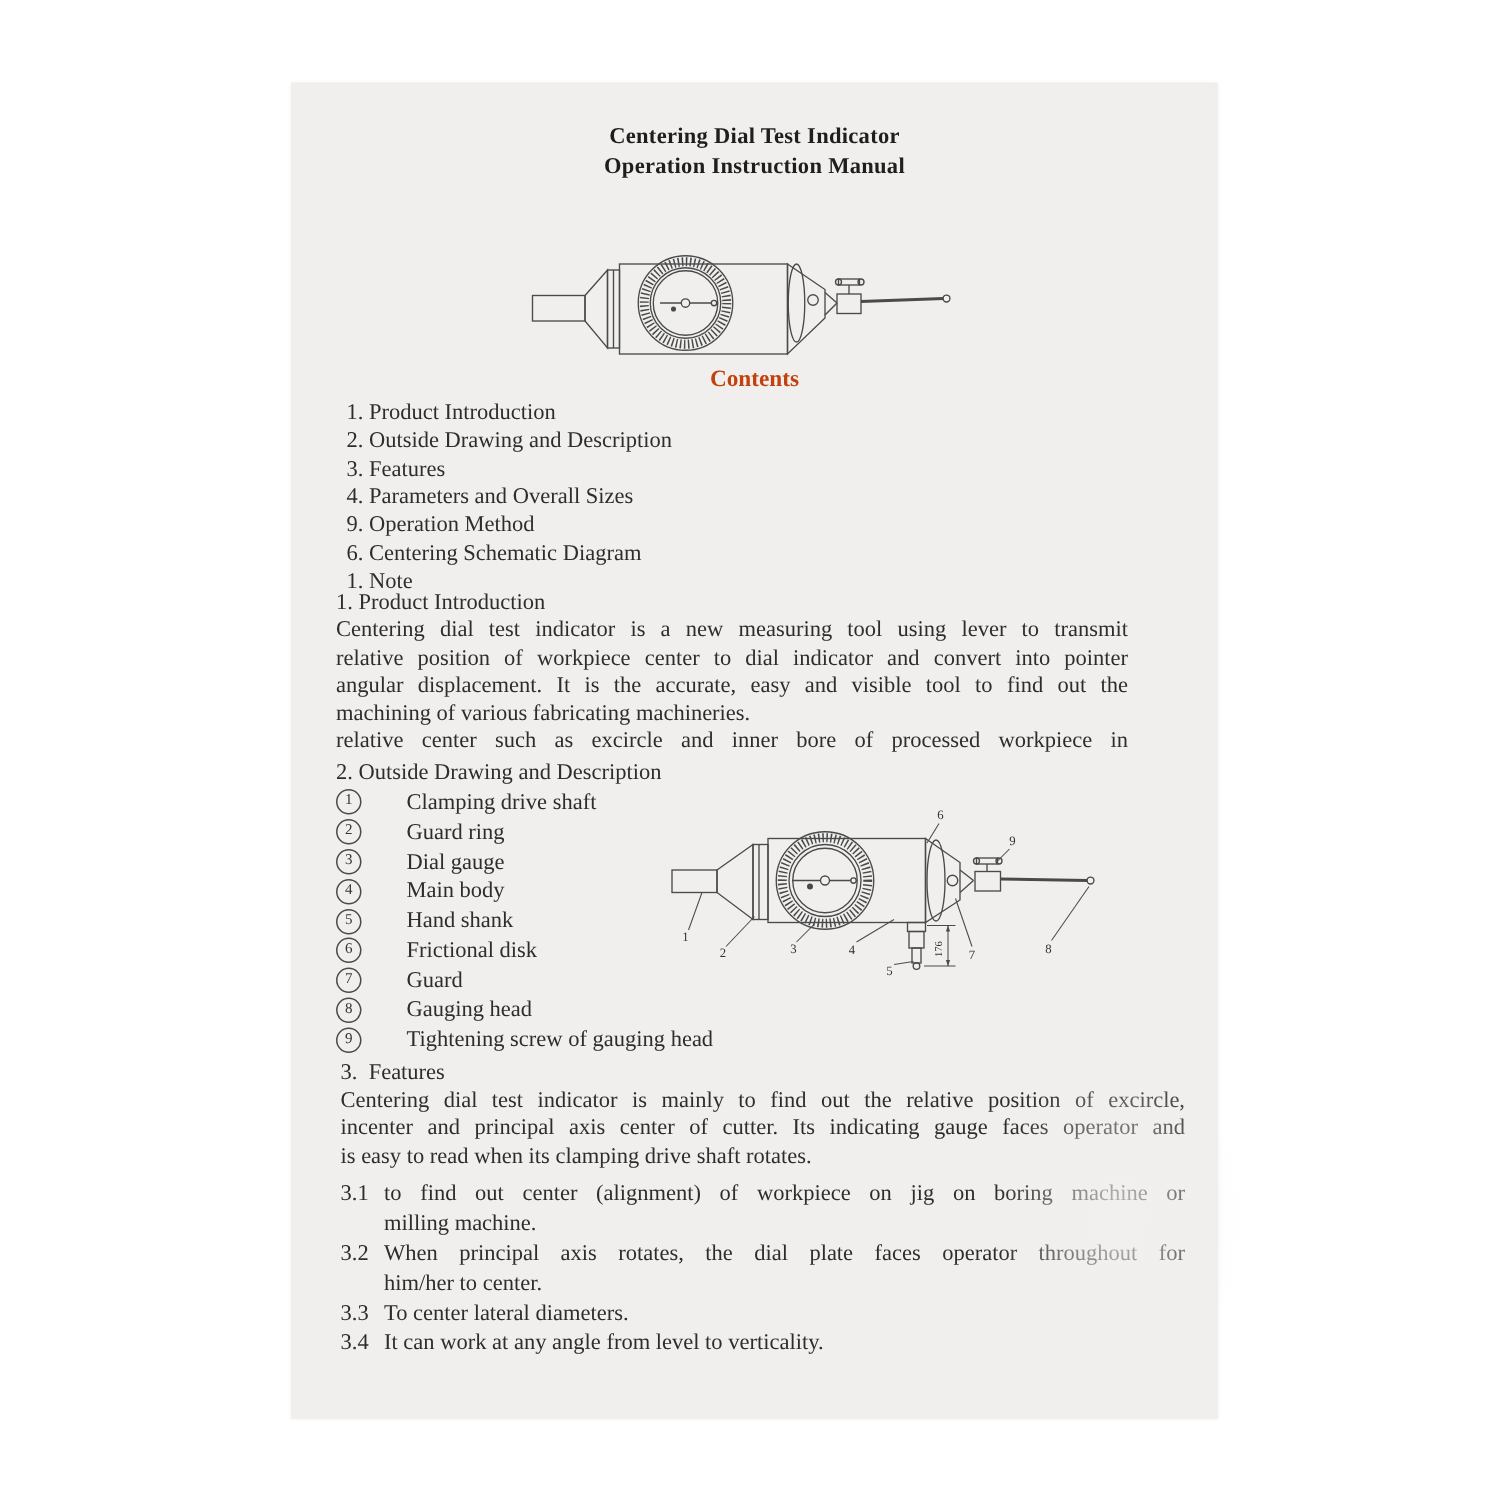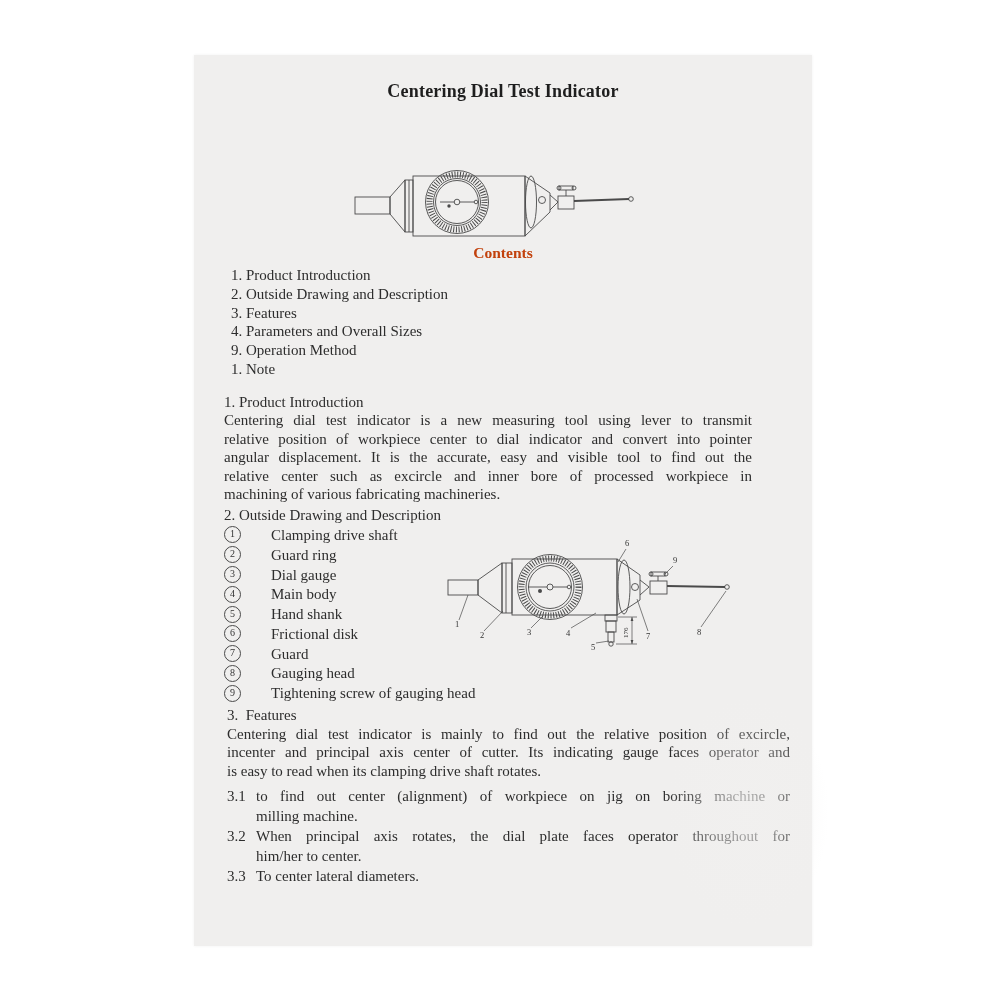--- a/index.html
+++ b/index.html
@@ -1,21 +1,21 @@
 <!DOCTYPE html>
 <html><head>
 <meta charset="utf-8">
 <style>
   html,body{margin:0;padding:0;width:1000px;height:1000px;background:#ffffff;overflow:hidden;}
   .stage{position:relative;width:1000px;height:1000px;background:#ffffff;
          font-family:"Liberation Serif","DejaVu Serif",serif;color:#2d2d2d;}
   .paper{position:absolute;left:194px;top:55px;width:618px;height:891px;
          background:#f0efee;box-shadow:0 0 3px rgba(0,0,0,0.06);}
   .title{position:absolute;left:0;top:27px;width:100%;text-align:center;
-         font-weight:bold;font-size:18px;line-height:19.5px;color:#1e1e1e;letter-spacing:0.2px;}
+         font-weight:bold;font-size:15px;line-height:19.5px;color:#1e1e1e;letter-spacing:0.2px;}
   .top-drawing{position:absolute;left:151px;top:100px;}
   .contents-heading{position:absolute;left:0;top:189px;width:100%;text-align:center;
          font-weight:bold;font-size:15.5px;color:#c2410c;}
   .contents-list{position:absolute;left:37px;top:211px;font-size:15px;line-height:18.8px;}
   .sec{position:absolute;font-size:15px;}
   .sec1{left:30px;top:338px;width:528px;line-height:18.4px;}
   .sec2{left:30px;top:450px;width:540px;line-height:20px;}
   .sec3{left:33px;top:651px;width:563px;line-height:18.6px;}
   .sec-heading{white-space:pre-wrap;}
   .jline{text-align:justify;text-align-last:justify;}
@@ -35,20 +35,21 @@
   svg text{font-family:"Liberation Serif","DejaVu Serif",serif;fill:#333;}
 </style>
 </head>
 <body>
 
 <div class="stage">
   <div class="paper">
 
     <div class="title">
       <div>Centering Dial Test Indicator</div>
+      <div>Operation Instruction Manual</div>
     </div>
 
     <svg class="top-drawing" width="300" height="100" viewBox="0 0 300 100">
       <g stroke="#4a4a4a" stroke-width="0.9" fill="none">
         <rect x="10" y="42" width="35" height="17"></rect>
         <polygon points="45,42 60,25 60,77 45,59"></polygon>
         <rect x="60" y="25" width="8" height="52"></rect>
         <line x1="64" y1="25" x2="64" y2="77"></line>
         <rect x="68" y="21" width="112" height="60"></rect>
         <g>
@@ -77,30 +78,31 @@
     </svg>
 
     <div class="contents-heading">Contents</div>
 
     <div class="contents-list">
       <div>1. Product Introduction</div>
       <div>2. Outside Drawing and Description</div>
       <div>3. Features</div>
       <div>4. Parameters and Overall Sizes</div>
       <div>9. Operation Method</div>
+      <div>6. Centering Schematic Diagram</div>
       <div>1. Note</div>
     </div>
 
     <div class="sec sec1">
       <div class="sec-heading">1. Product Introduction</div>
       <div class="jline">Centering dial test indicator is a new measuring tool using lever to transmit</div>
       <div class="jline">relative position of workpiece center to dial indicator and convert into pointer</div>
       <div class="jline">angular displacement. It is the accurate, easy and visible tool to find out the</div>
+      <div class="jline last">machining of various fabricating machineries.</div>
       <div class="jline">relative center such as excircle and inner bore of processed workpiece in</div>
-      <div class="jline last">machining of various fabricating machineries.</div>
     </div>
 
     <div class="sec sec2">
       <div class="sec-heading">2. Outside Drawing and Description</div>
       <div class="part-row">
         <span class="circ">1</span>
         <span class="part-label">Clamping drive shaft</span>
       </div>
       <div class="part-row">
         <span class="circ">2</span>
@@ -224,18 +226,24 @@
             <div class="jline">When principal axis rotates, the dial plate faces operator throughout for</div>
             <div class="jline last">him/her to center.</div>
           </div>
         </div>
         <div class="subitem">
           <div class="si-num">3.3</div>
           <div class="si-body">
             <div class="jline last">To center lateral diameters.</div>
           </div>
         </div>
+        <div class="subitem">
+          <div class="si-num">3.4</div>
+          <div class="si-body">
+            <div class="jline last">It can work at any angle from level to verticality.</div>
+          </div>
+        </div>
       </div>
     </div>
 
     <div class="fade"></div>
   </div>
 </div>
 
 </body></html>

